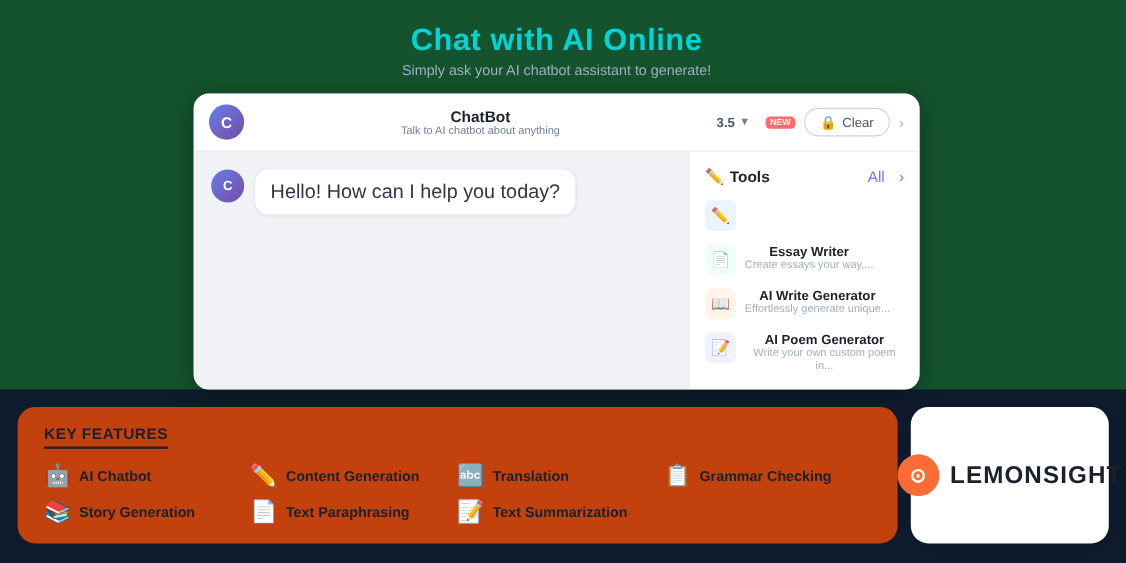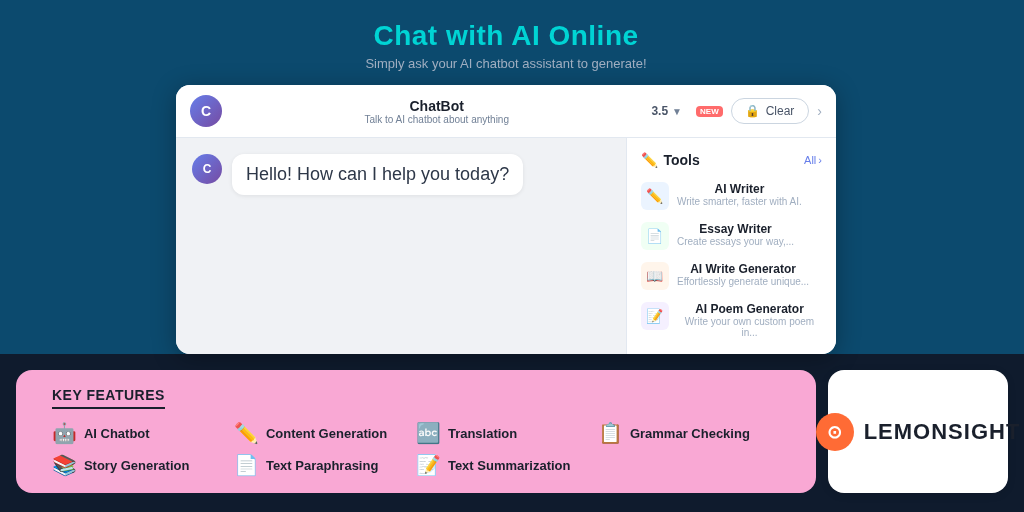--- a/index.html
+++ b/index.html
@@ -7,21 +7,21 @@
       width: 1024px;
       height: 512px;
       background: #0f1b2d;
       font-family: 'Segoe UI', Arial, sans-serif;
       overflow: hidden;
       position: relative;
     }
 
     
     .top-section {
-      background: #0c4a6e;
+      background: #14532d;
       padding: 20px 12px 0 0;
       text-align: center;
     }
     .main-title {
       font-size: 28px;
       font-weight: 700;
       color: #00d4d4;
       letter-spacing: 0.5px;
     }
     .subtitle {
@@ -163,25 +163,25 @@
     }
     .tools-title {
       font-size: 14px;
       font-weight: 700;
       color: #1a202c;
       display: flex;
       align-items: center;
       gap: 5px;
     }
     .tools-all {
-      font-size: 11px;
+      font-size: 14px;
       color: #667eea;
       display: flex;
       align-items: center;
-      gap: 2px;
+      gap: 13px;
       cursor: pointer;
     }
     .tool-item {
       display: flex;
       align-items: flex-start;
       gap: 8px;
       padding: 6px 14px;
     }
     .tool-icon {
       width: 28px;
@@ -209,23 +209,23 @@
     }
 
     
     .bottom-section {
       display: flex;
       gap: 12px;
       padding: 10px 16px;
       margin-top: 6px;
     }
     .features-card {
-      background: #f9a8d4;
+      background: #c2410c;
       border-radius: 16px;
-      padding: 16px 36px;
+      padding: 16px 24px;
       flex: 1;
     }
     .features-title {
       font-size: 14px;
       font-weight: 800;
       color: #1a202c;
       border-bottom: 2px solid #1a202c;
       padding-bottom: 4px;
       display: inline-block;
       margin-bottom: 12px;
@@ -330,24 +330,20 @@
           </span>
           <span class="tools-all">
             <span>All</span>
             <span>›</span>
           </span>
         </div>
 
         <div id="tools-list">
             <div class="tool-item">
       <div class="tool-icon blue">✏️</div>
-      <div class="tool-info">
-        <div class="tool-name">AI Writer</div>
-        <div class="tool-desc">Write smarter, faster with AI.</div>
-      </div>
     </div>
             <div class="tool-item">
       <div class="tool-icon green">📄</div>
       <div class="tool-info">
         <div class="tool-name">Essay Writer</div>
         <div class="tool-desc">Create essays your way,...</div>
       </div>
     </div>
             <div class="tool-item">
       <div class="tool-icon orange">📖</div>

